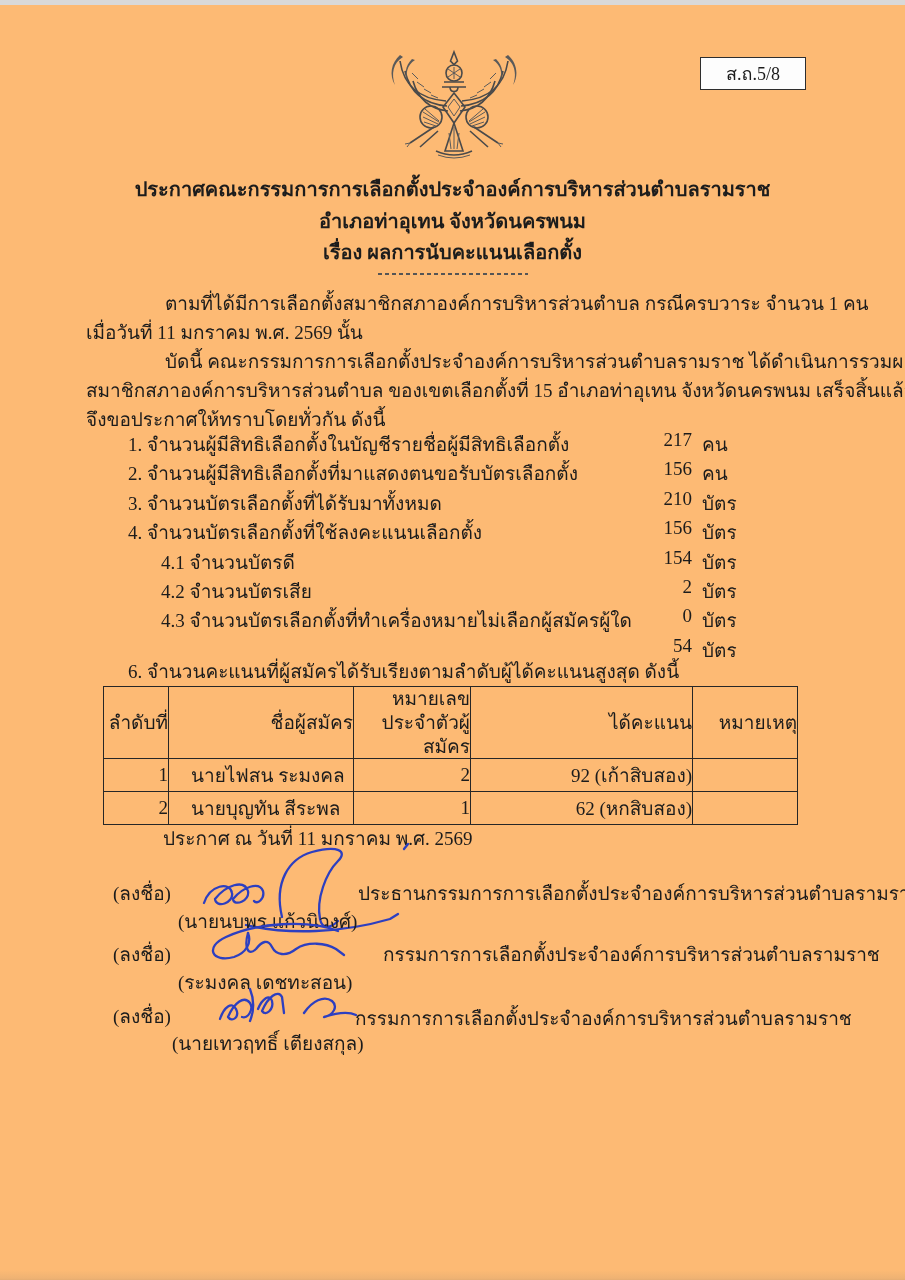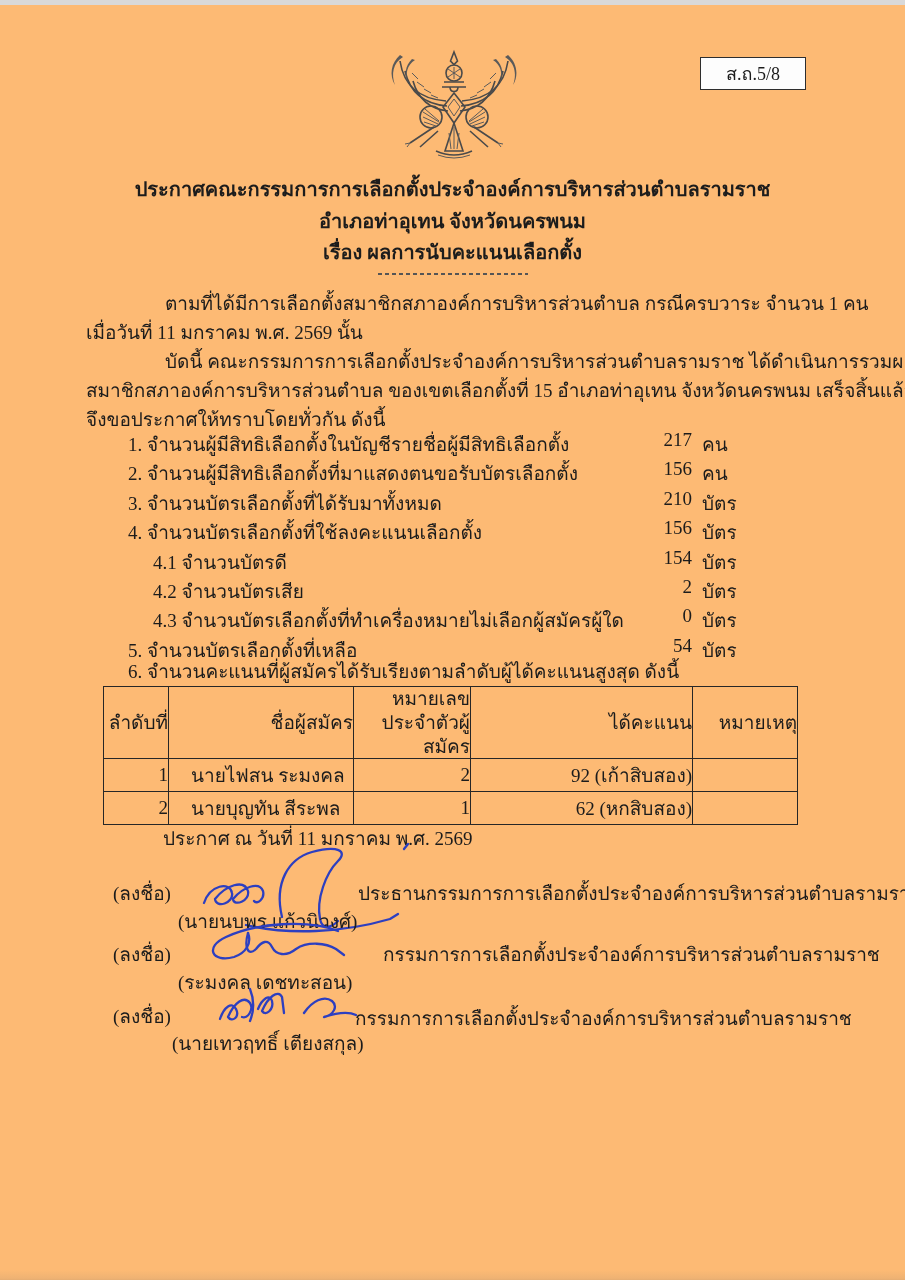--- a/index.html
+++ b/index.html
@@ -25,21 +25,21 @@
   .divider {
     position:absolute; top:268px; left:378px; width:150px; height:2px;
     background:repeating-linear-gradient(90deg,#555 0 4px,transparent 4px 7px);
   }
   
   .para-line { position:absolute; white-space:nowrap; }
   
   .stats { position:absolute; left:0; top:424px; width:905px; }
   .stat-row { position:relative; height:29.4px; }
   .stat-label { position:absolute; left:128px; }
-  .stat-row.sub .stat-label { left:153px; }
+  .stat-row.sub .stat-label { left:161px; }
   .stat-num { position:absolute; left:590px; width:102px; text-align:right; }
   .stat-unit { position:absolute; left:702px; }
   .item6 { position:absolute; left:128px; top:651px; }
   
   .results { position:absolute; left:103px; top:681px; border-collapse:collapse; table-layout:fixed; }
   .results th, .results td { border:1.7px solid #272727; font-weight:normal; font-size:19px; padding:0; text-align:right; vertical-align:middle; }
   .results th { height:58px; line-height:1.25; }
   .results td { height:32px; }
   .results .c-name { text-align:left; padding-left:22px; }
   
@@ -148,21 +148,20 @@
       <span class="stat-label">4.2 จำนวนบัตรเสีย</span>
       <span class="stat-num">2</span>
       <span class="stat-unit">บัตร</span>
     </div>
     <div class="stat-row sub">
       <span class="stat-label">4.3 จำนวนบัตรเลือกตั้งที่ทำเครื่องหมายไม่เลือกผู้สมัครผู้ใด</span>
       <span class="stat-num">0</span>
       <span class="stat-unit">บัตร</span>
     </div>
     <div class="stat-row">
-      <span class="stat-label">5. จำนวนบัตรเลือกตั้งที่เหลือ</span>
       <span class="stat-num">54</span>
       <span class="stat-unit">บัตร</span>
     </div>
   </div>
   <div class="item6">6. จำนวนคะแนนที่ผู้สมัครได้รับเรียงตามลำดับผู้ได้คะแนนสูงสุด ดังนี้</div>
 
   <table class="results">
     <colgroup>
       <col style="width:65px">
         <col style="width:185px">

